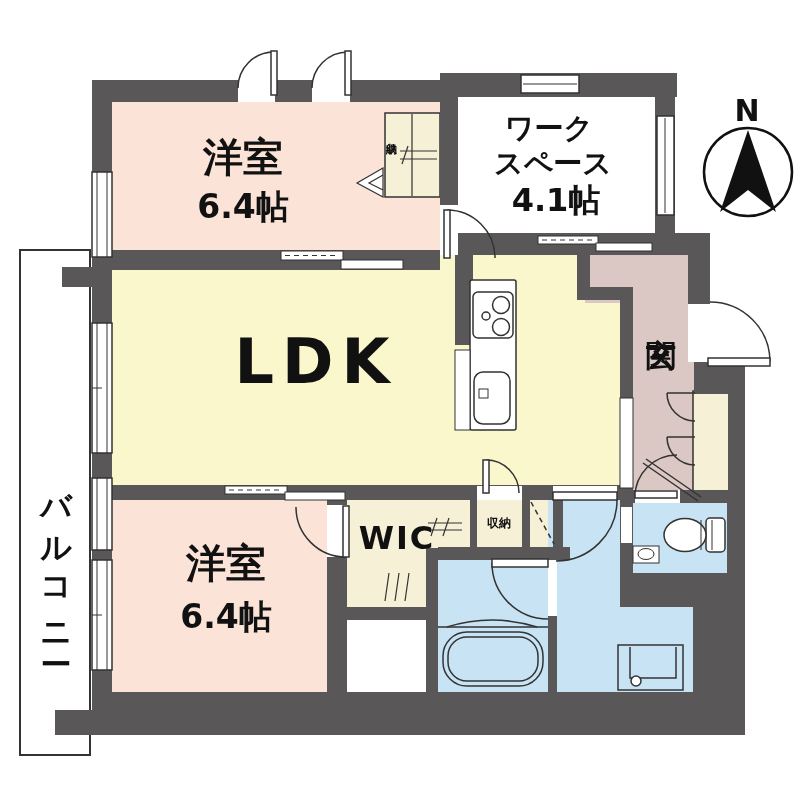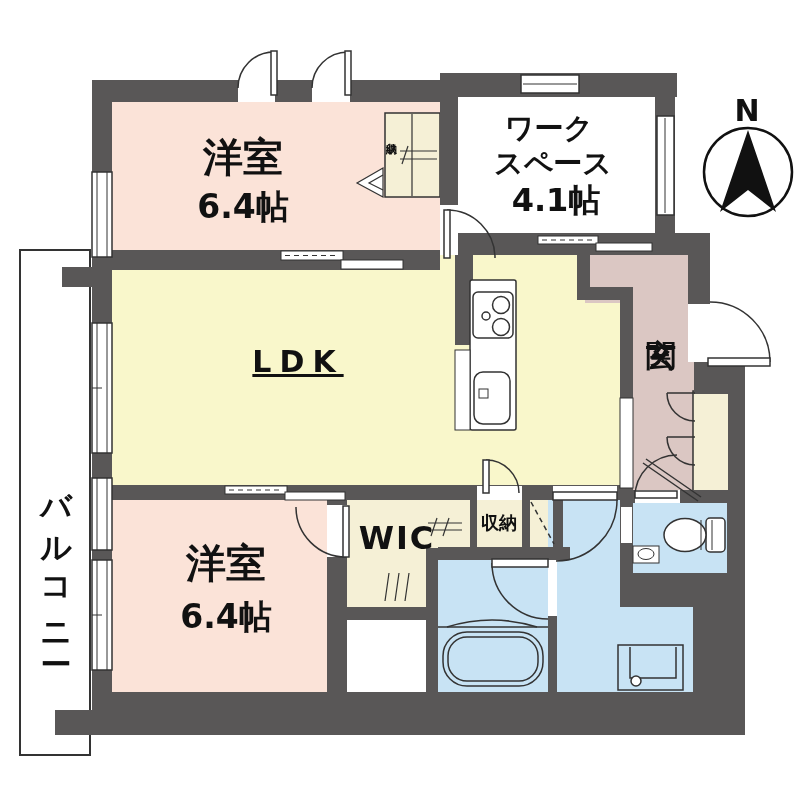--- a/index.html
+++ b/index.html
@@ -185,22 +185,22 @@
     <circle cx="748" cy="172" r="44" fill="#ffffff" stroke="#111" stroke-width="2.5"></circle>
     <path d="M748 130L776 212L748 190L720 212Z" fill="#111"></path>
   </g>
 </svg>
 
   <div class="lbl" style="left:243px;top:157px;font-size:40px;">洋室</div>
   <div class="lbl" style="left:243px;top:206px;font-size:33px;">6.4帖</div>
   <div class="lbl" style="left:549px;top:128px;font-size:29px;">ワーク</div>
   <div class="lbl" style="left:553px;top:163px;font-size:29px;">スペース</div>
   <div class="lbl" style="left:556px;top:200px;font-size:32px;">4.1帖</div>
-  <div class="lbl" style="left:298px;top:362px;font-size:30px;letter-spacing:8px;text-decoration:underline;">LDK</div>
+  <div class="lbl" style="left:316px;top:362px;font-size:62px;letter-spacing:8px;">LDK</div>
   <div class="lbl v" style="left:661px;top:317px;font-size:30px;letter-spacing:3px;">玄関</div>
   <div class="lbl" style="left:226px;top:563px;font-size:40px;">洋室</div>
   <div class="lbl" style="left:226px;top:616px;font-size:33px;">6.4帖</div>
   <div class="lbl" style="left:397px;top:538px;font-size:32px;letter-spacing:2px;">WIC</div>
-  <div class="lbl" style="left:499px;top:523px;font-size:18px;">収納</div>
+  <div class="lbl" style="left:499px;top:523px;font-size:12px;">収納</div>
   <div class="lbl v" style="left:391px;top:134px;font-size:11px;">収納</div>
   <div class="lbl v" style="left:56px;top:564px;font-size:31px;letter-spacing:9px;">バルコニー</div>
   <div class="lbl" style="left:747px;top:111px;font-size:30px;">N</div>
 </div>
 
 </body></html>

